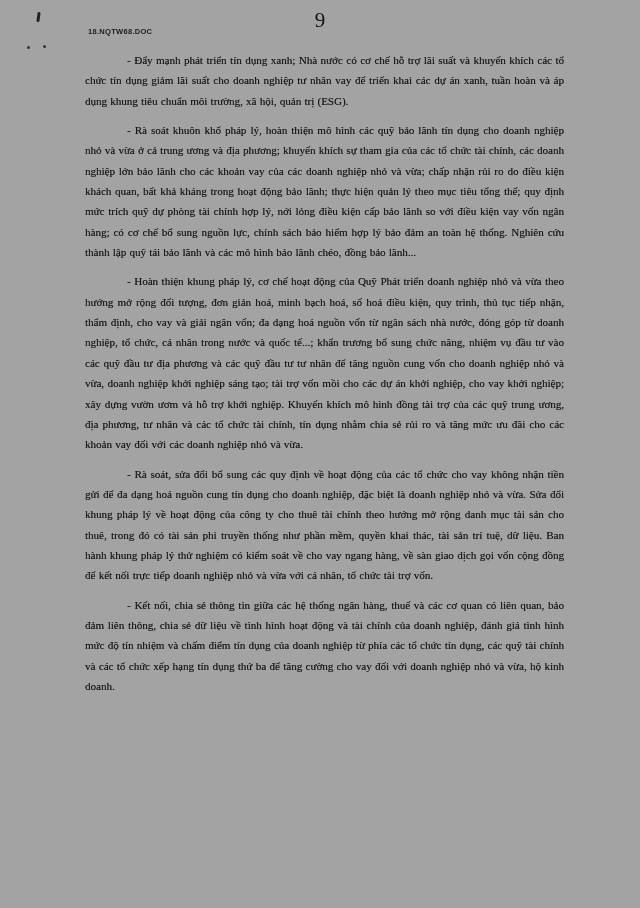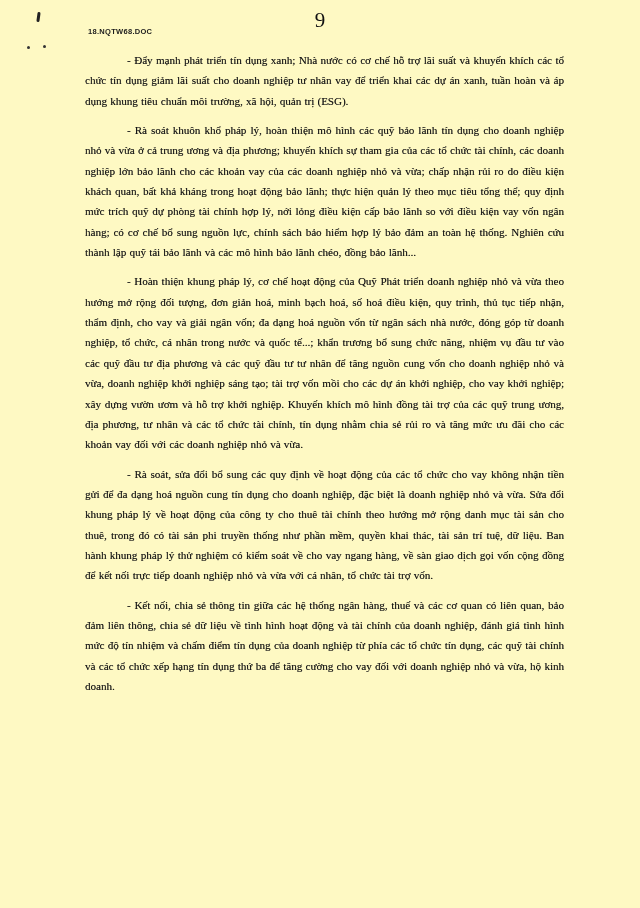--- a/index.html
+++ b/index.html
@@ -5,21 +5,21 @@
   html, body {
     margin: 0;
     padding: 0;
     background: #e8e8e8;
   }
   .page {
     position: relative;
     width: 640px;
     height: 908px;
     margin: 0 auto;
-    background: #fef9c3;
+    background: #a3a3a3;
     overflow: hidden;
     font-family: "Liberation Serif", "DejaVu Serif", serif;
     color: #141414;
   }
   
   .artifact-tick {
     position: absolute;
     left: 37px;
     top: 12px;
     width: 2.5px;

